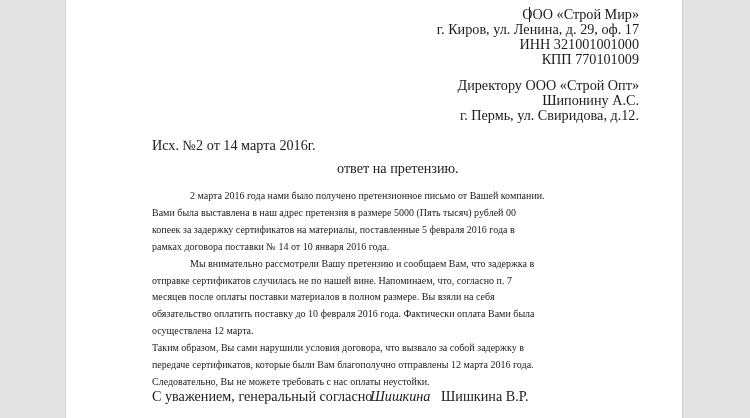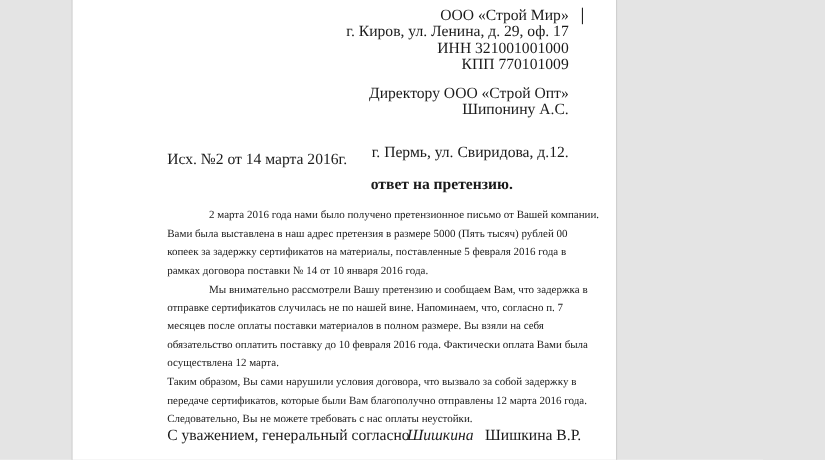--- a/index.html
+++ b/index.html
@@ -12,25 +12,24 @@
       background: #e4e4e4;
       position: relative;
       overflow: hidden;
       font-family: "Liberation Serif", "DejaVu Serif", serif;
       color: #1a1a1a;
     }
     .page {
       position: absolute;
       left: 66px;
       top: 0;
-      width: 483px;
+      width: 616px;
       height: 418px;
       background: #ffffff;
       box-shadow: -1px 0 0 #cfcfcf, 1px 0 0 #cfcfcf;
-      padding-left: 11px;
     }
     .line {
       position: absolute;
       white-space: nowrap;
       font-size: 14.2px;
       line-height: 17px;
     }
     .right {
       right: 43px;
       text-align: right;
@@ -67,25 +66,25 @@
 <div class="page">
   <div class="cursor"></div>
 
   <div class="line right" style="top:6px;">ООО «Строй Мир»</div>
   <div class="line right" style="top:21px;">г. Киров, ул. Ленина, д. 29, оф. 17</div>
   <div class="line right" style="top:36px;">ИНН 321001001000</div>
   <div class="line right" style="top:51px;">КПП 770101009</div>
 
   <div class="line right" style="top:77px;">Директору ООО «Строй Опт»</div>
   <div class="line right" style="top:92px;">Шипонину А.С.</div>
-  <div class="line right" style="top:107px;margin-top:24px;">г. Пермь, ул. Свиридова, д.12.</div>
+  <div class="line right" style="top:107px;">г. Пермь, ул. Свиридова, д.12.</div>
 
   <div class="line" style="left:86px; top:137px;">Исх. №2 от 14 марта 2016г.</div>
 
-  <div class="line" style="left:271px; top:160px;font-weight:bold;">ответ на претензию.</div>
+  <div class="line" style="left:271px; top:160px;">ответ на претензию.</div>
 
   <div class="body-text" style="top:188px;">
     <p class="indent">2 марта 2016 года нами было получено претензионное письмо от Вашей компании.</p>
     <p>Вами была выставлена в наш адрес претензия в размере 5000 (Пять тысяч) рублей 00</p>
     <p>копеек за задержку сертификатов на материалы, поставленные 5 февраля 2016 года в</p>
     <p>рамках договора поставки № 14 от 10 января 2016 года.</p>
 
     <p class="indent">Мы внимательно рассмотрели Вашу претензию и сообщаем Вам, что задержка в</p>
     <p>отправке сертификатов случилась не по нашей вине. Напоминаем, что, согласно п. 7</p>
     <p>месяцев после оплаты поставки материалов в полном размере. Вы взяли на себя</p>

